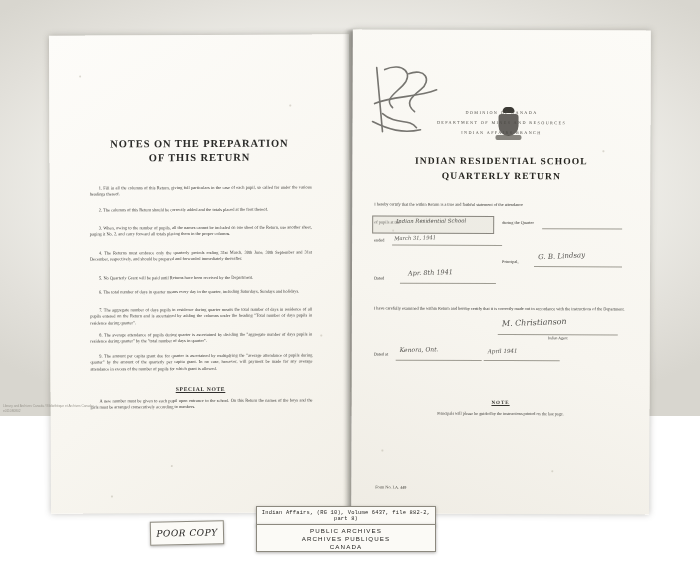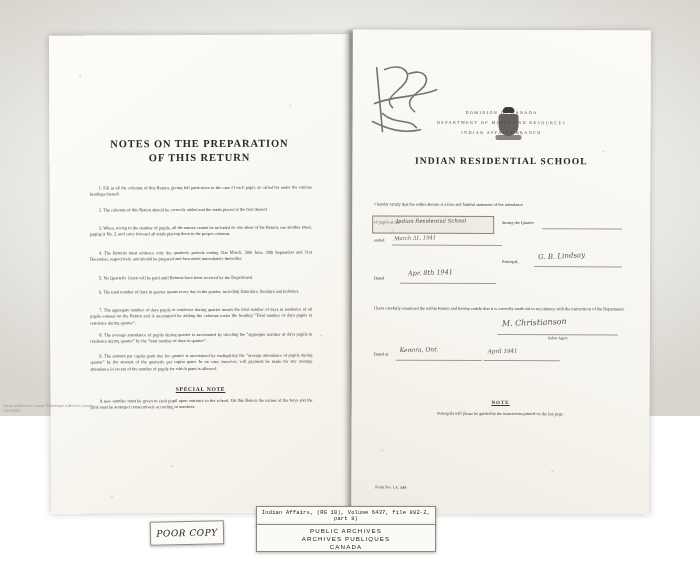--- a/index.html
+++ b/index.html
@@ -342,20 +342,21 @@
         <div class="crown"></div>
         <div class="shield"></div>
         <div class="banner"></div>
       </div>
 
       <div class="dept-line" id="dept-1">DOMINION OF CANADA</div>
       <div class="dept-line" id="dept-2">DEPARTMENT OF MINES AND RESOURCES</div>
       <div class="dept-line" id="dept-3">INDIAN AFFAIRS BRANCH</div>
 
       <div class="rr-title" id="rr-title-1">INDIAN RESIDENTIAL SCHOOL</div>
+      <div class="rr-title" id="rr-title-2">QUARTERLY RETURN</div>
 
       <div class="body-line" style="left:22px; top:172px; width:254px;">I hereby certify that the within Return is a true and faithful statement of the attendance</div>
 
       <div class="body-line" style="left:22px; top:190px;">of pupils at the</div>
       <div class="stamp-box"></div>
       <div class="ms" style="left:44px; top:188px; font-size:5.4px; transform:rotate(-0.6deg);">Indian Residential School</div>
       <div class="body-line" style="left:150px; top:190px;">during the Quarter</div>
       <div class="rule" style="left:190px; top:198px; width:80px;"></div>
 
       <div class="body-line" style="left:22px; top:208px;">ended</div>

